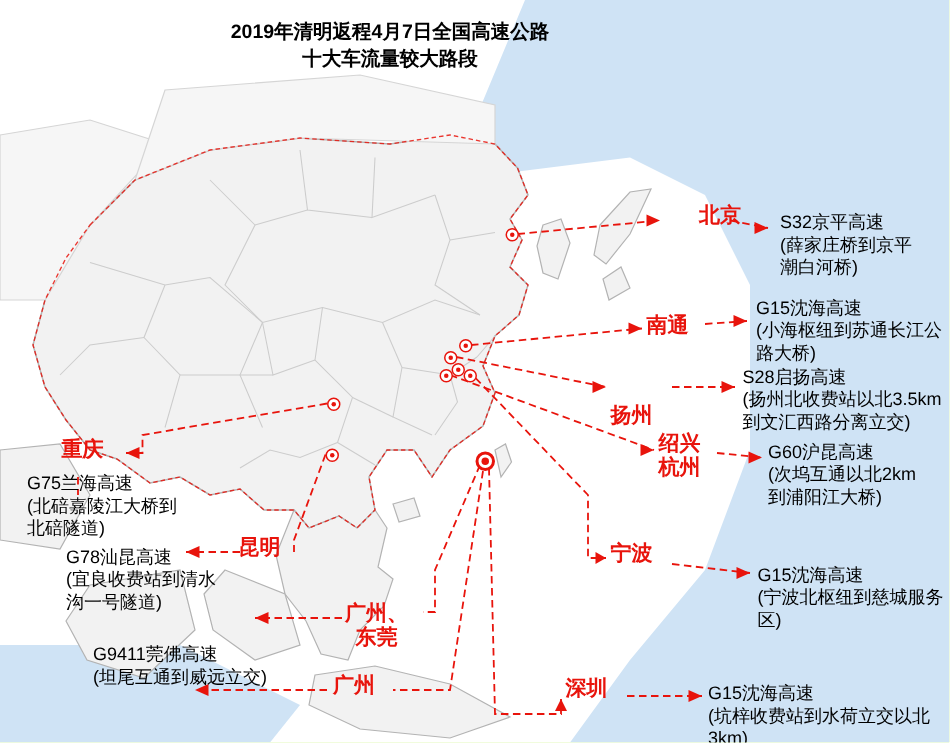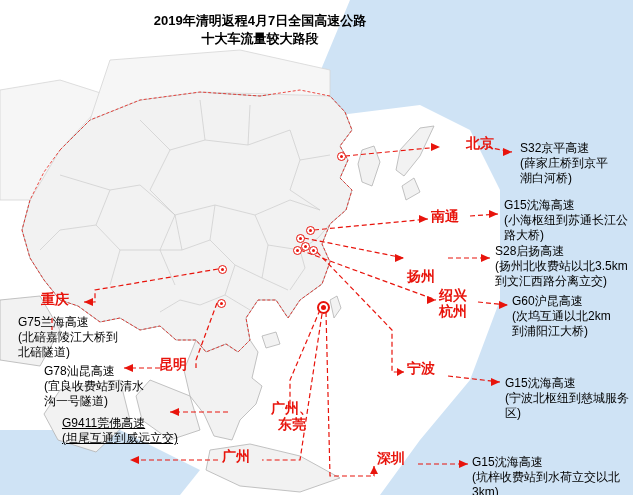--- a/index.html
+++ b/index.html
@@ -257,21 +257,21 @@
     </div>
 
   <div class="city" style="left:457px; top:135px; width:46px;">北京</div>
   <div class="city" style="left:422px; top:208px; width:46px;">南通</div>
   <div class="city" style="left:398px; top:248px; width:46px;margin-top:20px;">扬州</div>
   <div class="city" style="left:430px; top:287px; width:46px;">绍兴
 杭州</div>
   <div class="city" style="left:32px;  top:291px; width:46px;">重庆</div>
   <div class="city" style="left:150px; top:356px; width:46px;">昆明</div>
   <div class="city" style="left:398px; top:360px; width:46px;">宁波</div>
-  <div class="city" style="left:224px; top:400px; width:54px;margin-left:41px;">广州、
+  <div class="city" style="left:224px; top:400px; width:54px;">广州、
 东莞</div>
   <div class="city" style="left:213px; top:448px; width:46px;">广州</div>
   <div class="city" style="left:368px; top:450px; width:46px;">深圳</div>
 
   <div class="ann" style="left:520px; top:141px; width:112px;">S32京平高速
 (薛家庄桥到京平
 潮白河桥)</div>
   <div class="ann" style="left:504px; top:198px; width:128px;">G15沈海高速
 (小海枢纽到苏通长江公
 路大桥)</div>
@@ -284,16 +284,16 @@
   <div class="ann" style="left:505px; top:376px; width:128px;">G15沈海高速
 (宁波北枢纽到慈城服务区)</div>
   <div class="ann" style="left:472px; top:455px; width:160px;">G15沈海高速
 (坑梓收费站到水荷立交以北3km)</div>
   <div class="ann" style="left:18px;  top:315px; width:116px;">G75兰海高速
 (北碚嘉陵江大桥到
 北碚隧道)</div>
   <div class="ann" style="left:44px;  top:364px; width:116px;">G78汕昆高速
 (宜良收费站到清水
 沟一号隧道)</div>
-  <div class="ann" style="left:62px;  top:416px; width:130px;text-decoration:underline;">G9411莞佛高速
+  <div class="ann" style="left:62px;  top:429px; width:130px;">G9411莞佛高速
 (坦尾互通到威远立交)</div>
 
 </div>
 
 </body></html>

